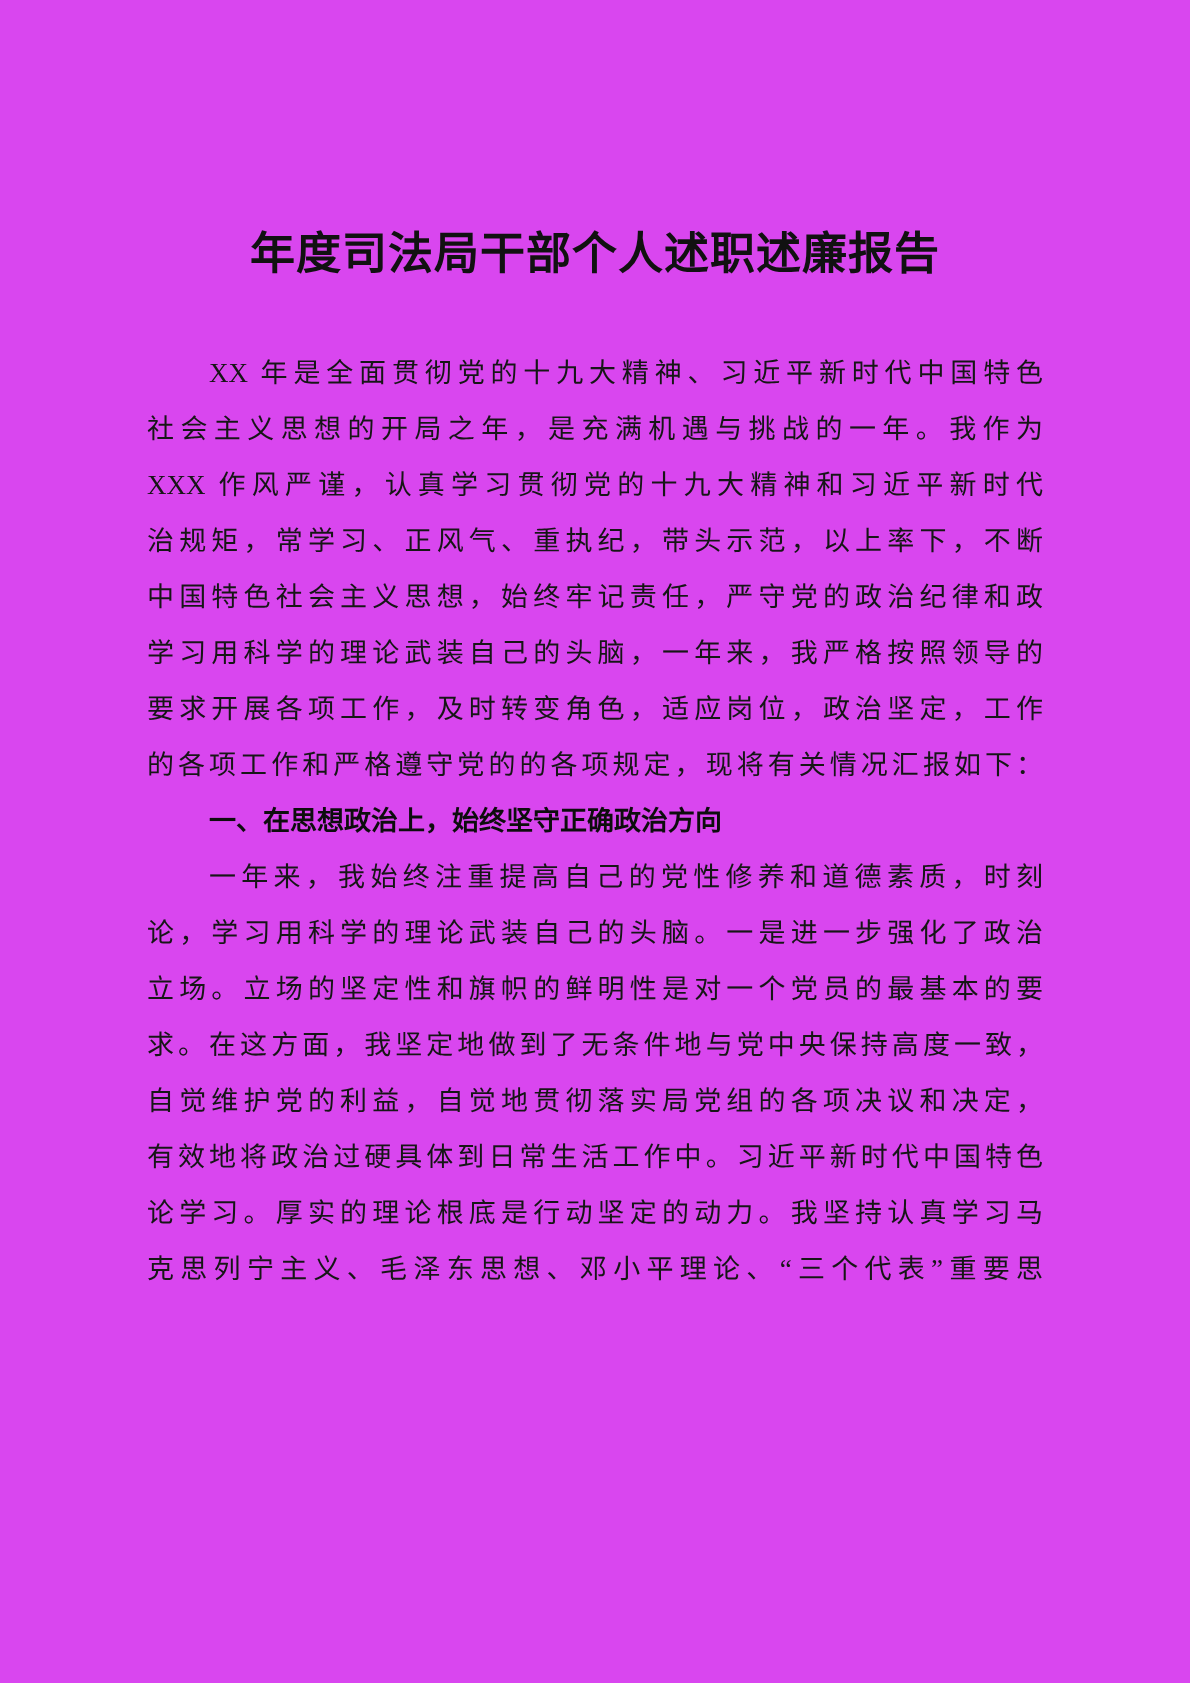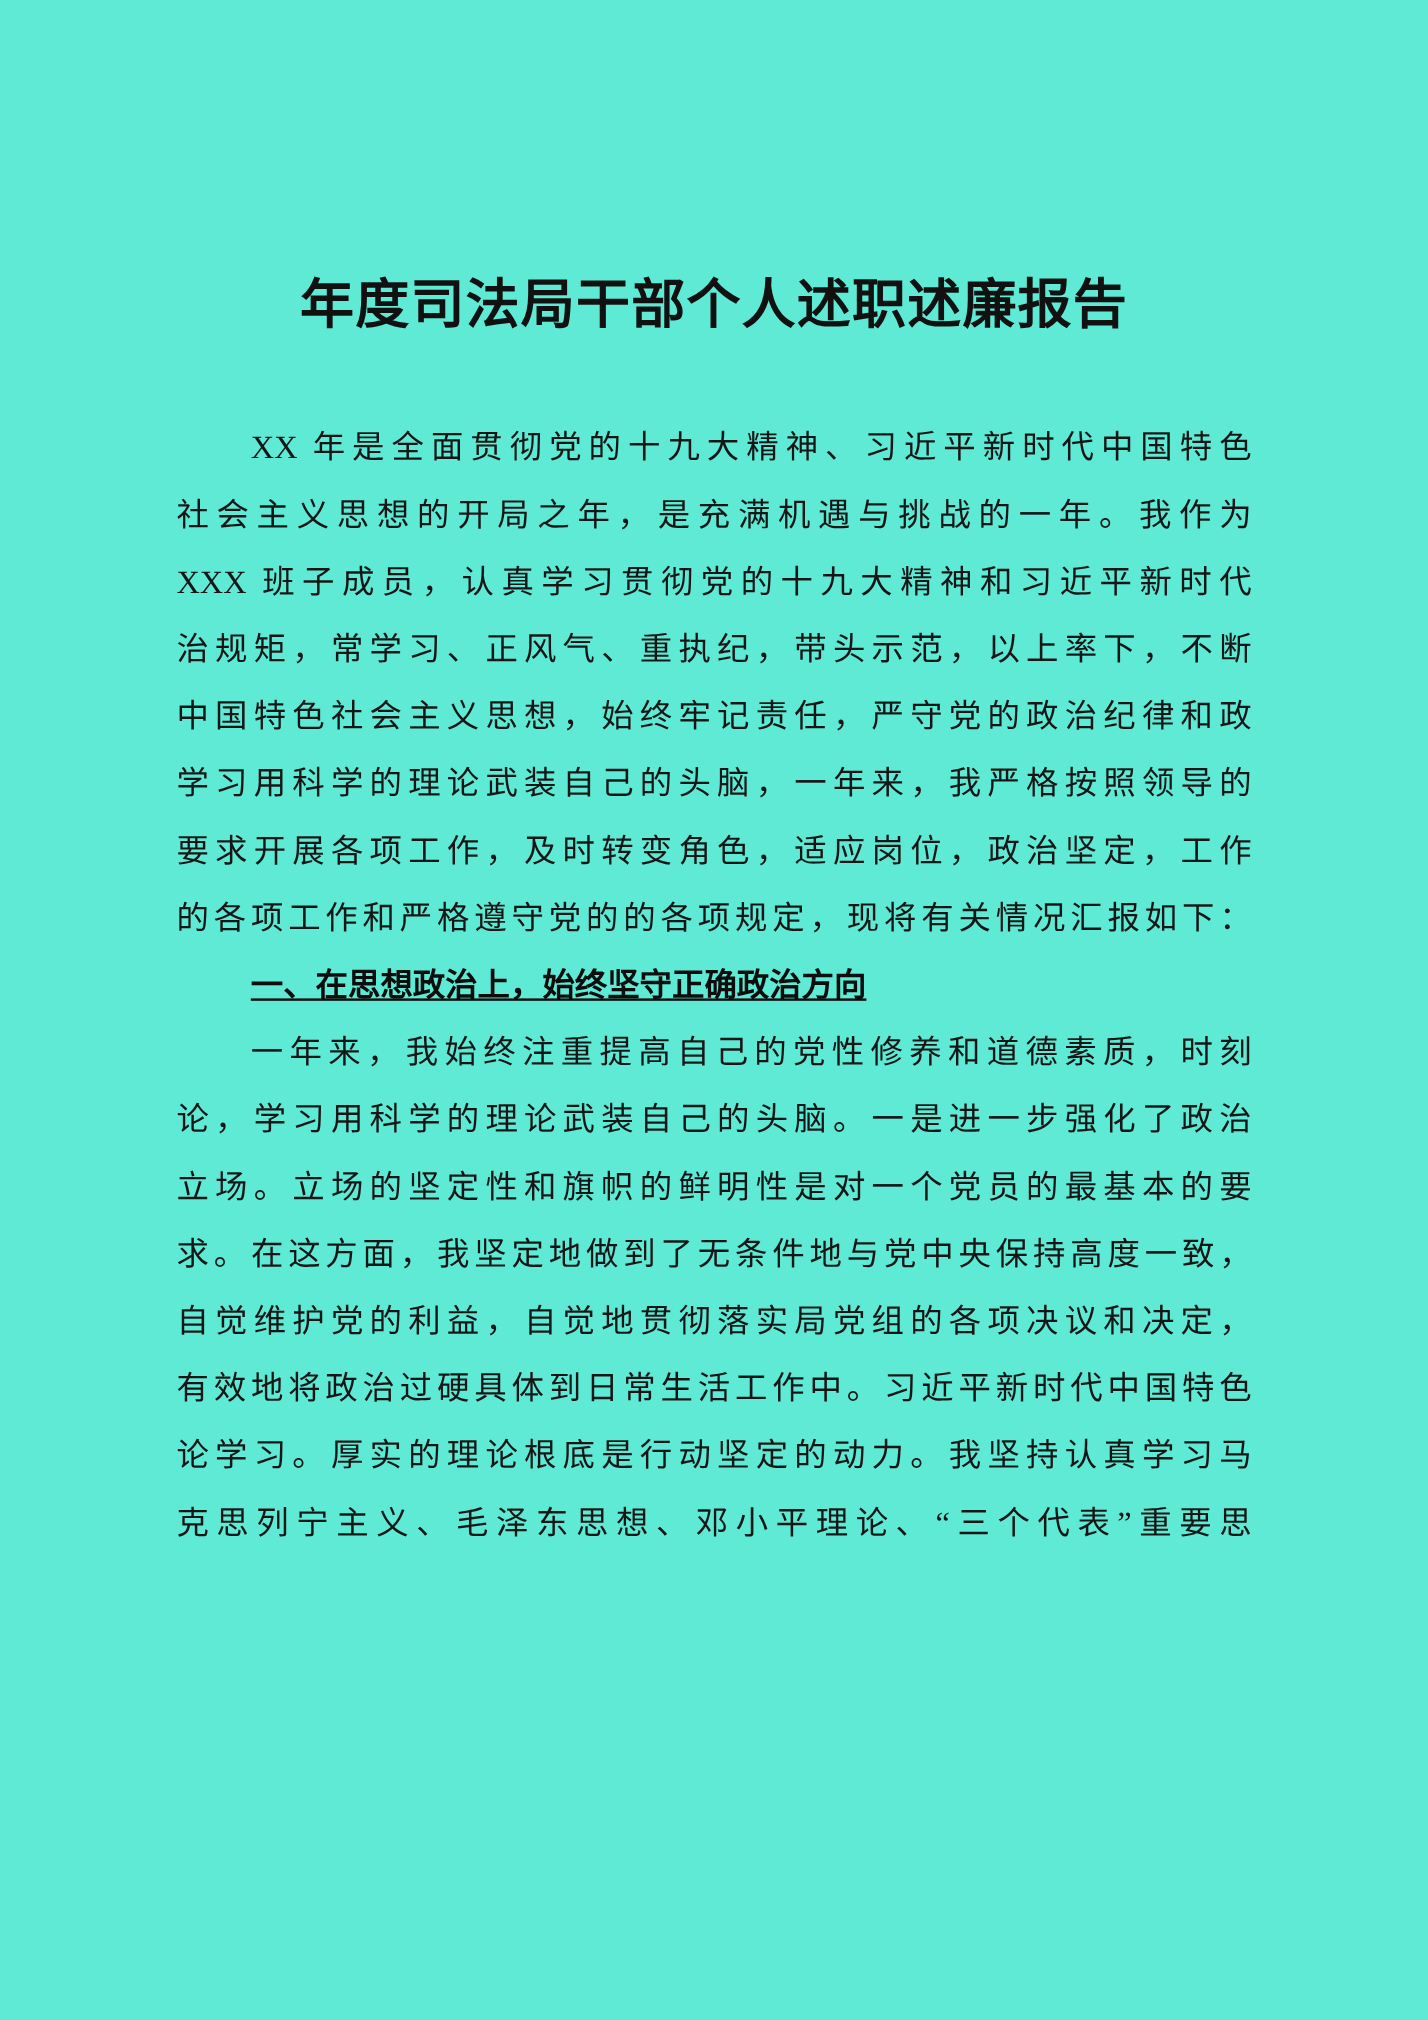--- a/index.html
+++ b/index.html
@@ -4,21 +4,21 @@
 <style>
   html, body {
     margin: 0;
     padding: 0;
     background: #ffffff;
   }
   .page {
     position: relative;
     width: 1190px;
     height: 1683px;
-    background: #5eead4;
+    background: #d946ef;
     color: #151515;
     font-family: "Liberation Serif", "DejaVu Serif", serif;
     overflow: hidden;
   }
   .doc-title {
     margin: 0;
     padding-top: 226px;
     text-align: center;
     font-size: 45px;
     line-height: 56px;
@@ -42,35 +42,34 @@
   }
   .line.indent {
     padding-left: 62px;
   }
   .line.heading {
     font-family: "Liberation Sans", "DejaVu Sans", sans-serif;
     font-weight: 700;
     text-align: left;
     text-align-last: left;
     color: #0d0d0d;
-    text-decoration: underline;
   }
 </style>
 </head>
 <body>
 
 <div class="page">
 
   <h1 class="doc-title">年度司法局干部个人述职述廉报告</h1>
 
   <div class="content">
 
     <div class="line indent">XX 年是全面贯彻党的十九大精神、习近平新时代中国特色</div>
     <div class="line">社会主义思想的开局之年，是充满机遇与挑战的一年。我作为</div>
-    <div class="line">XXX 班子成员，认真学习贯彻党的十九大精神和习近平新时代</div>
+    <div class="line">XXX 作风严谨，认真学习贯彻党的十九大精神和习近平新时代</div>
     <div class="line">治规矩，常学习、正风气、重执纪，带头示范，以上率下，不断</div>
     <div class="line">中国特色社会主义思想，始终牢记责任，严守党的政治纪律和政</div>
     <div class="line">学习用科学的理论武装自己的头脑，一年来，我严格按照领导的</div>
     <div class="line">要求开展各项工作，及时转变角色，适应岗位，政治坚定，工作</div>
     <div class="line">的各项工作和严格遵守党的的各项规定，现将有关情况汇报如下：</div>
 
     <div class="line heading indent">一、在思想政治上，始终坚守正确政治方向</div>
 
     <div class="line indent">一年来，我始终注重提高自己的党性修养和道德素质，时刻</div>
     <div class="line">论，学习用科学的理论武装自己的头脑。一是进一步强化了政治</div>

